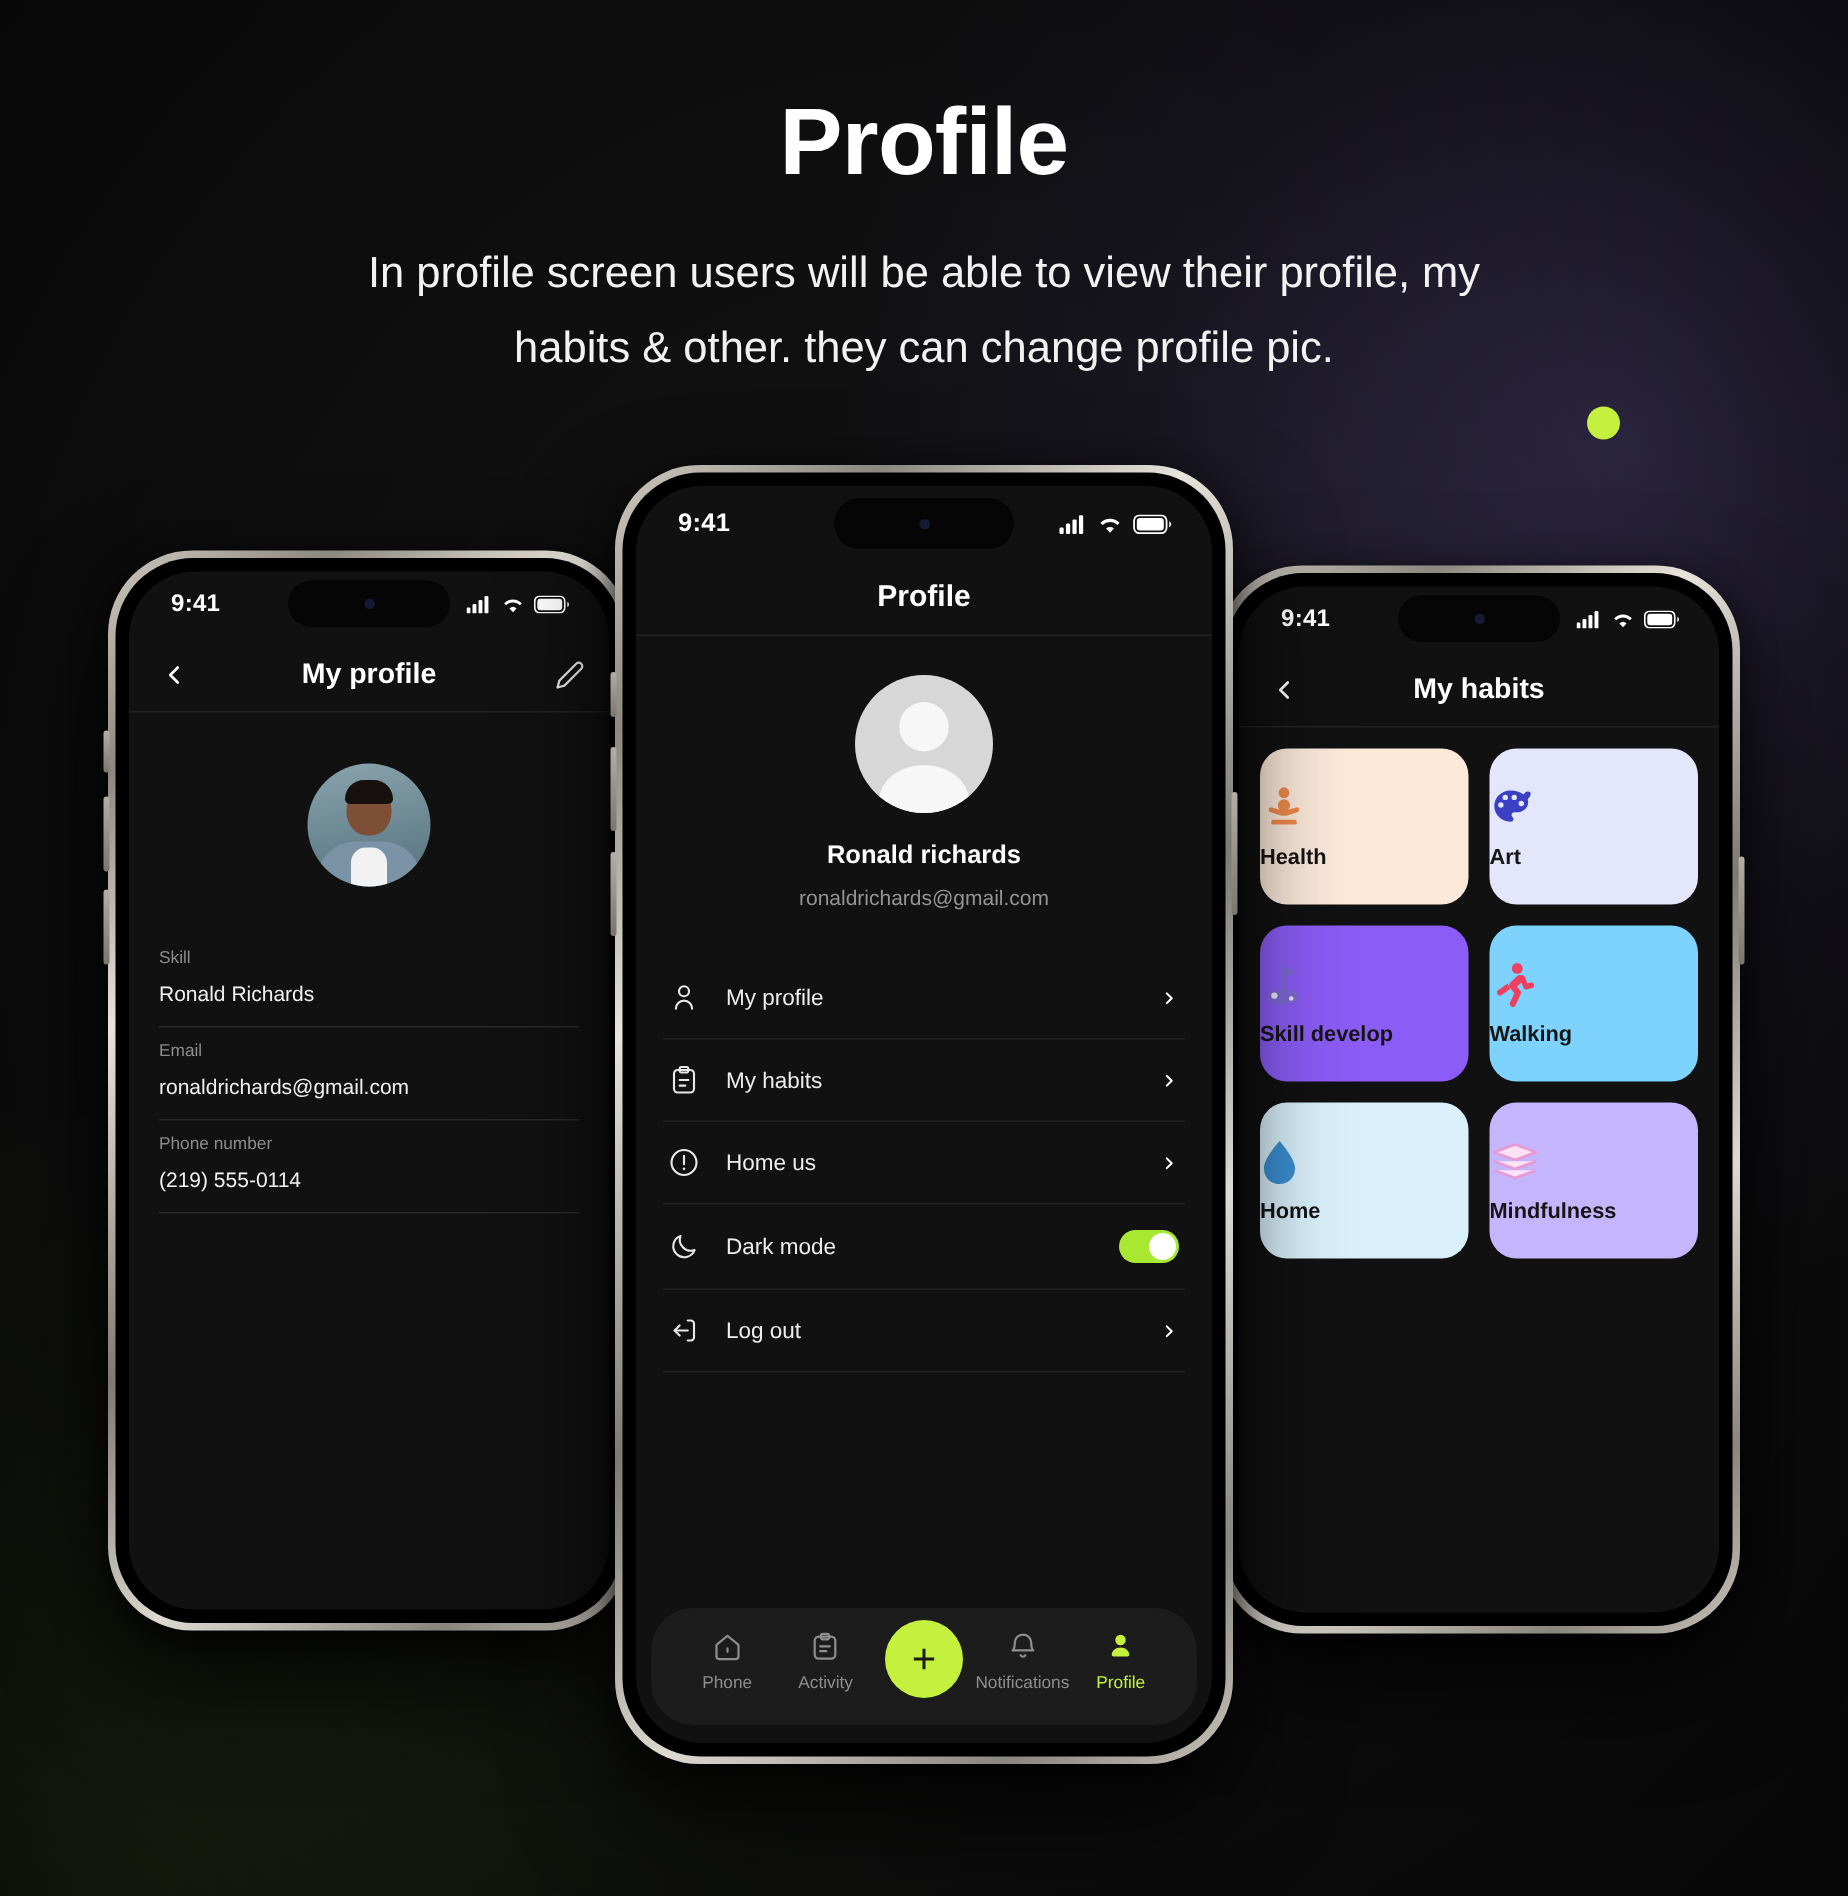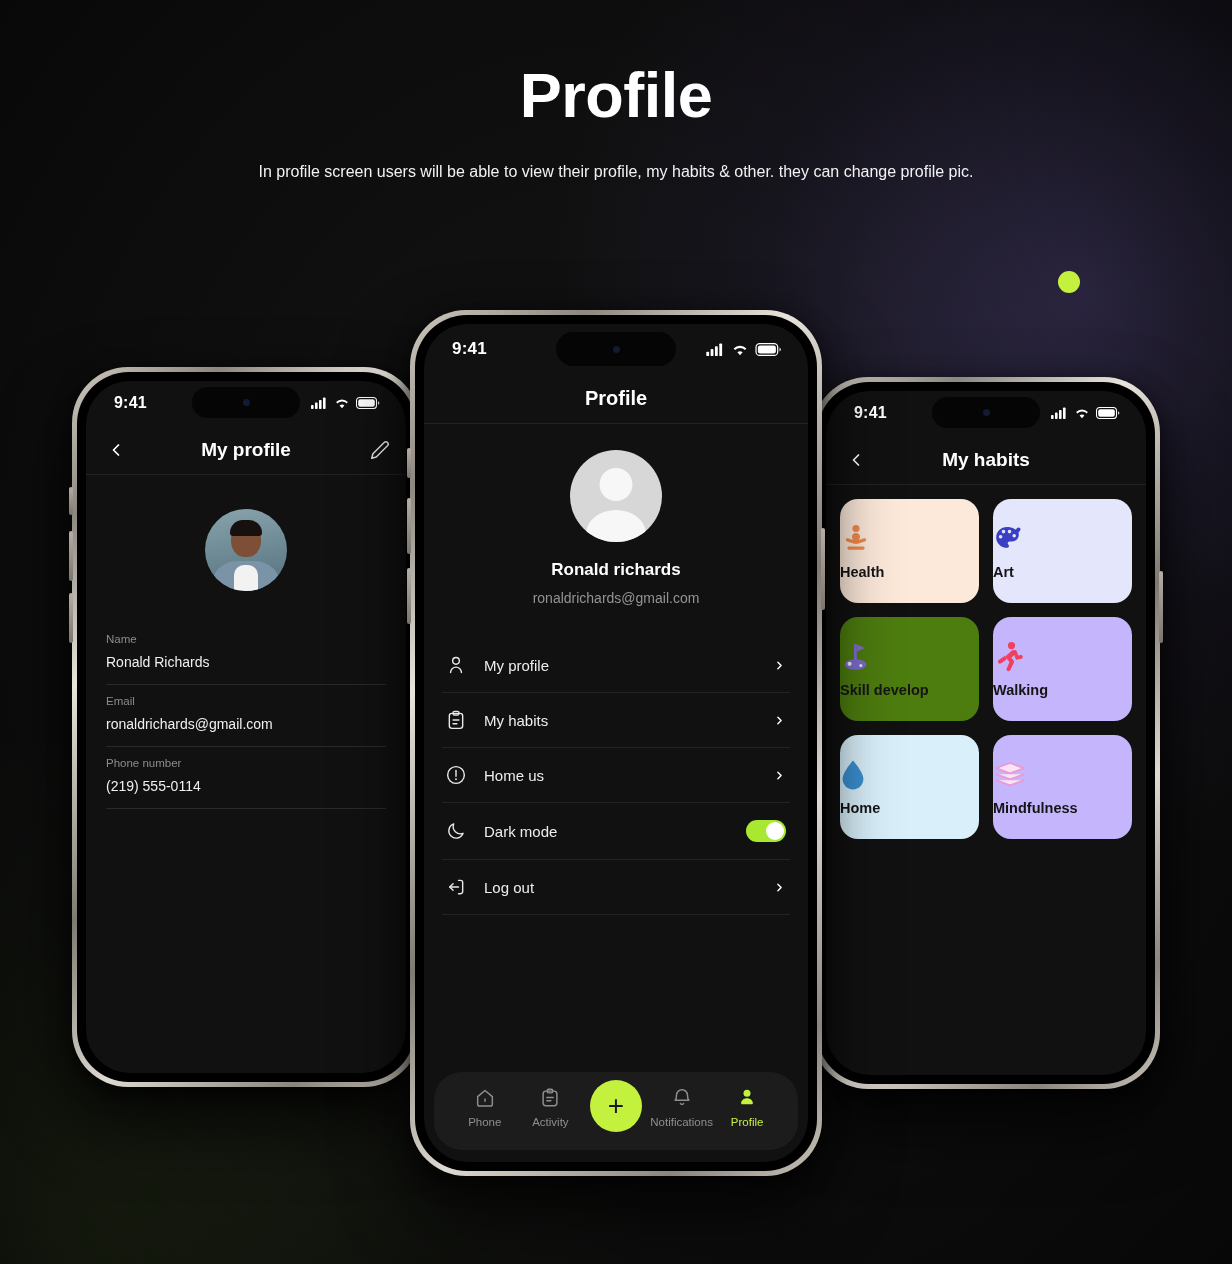--- a/index.html
+++ b/index.html
@@ -23,21 +23,21 @@
   }
   .bg-vig {
     position:absolute; inset:0;
     background:radial-gradient(ellipse at 50% 46%, rgba(0,0,0,0) 38%, rgba(0,0,0,.55) 100%);
   }
 
   
   .page-head { position:absolute; left:0; right:0; top:62px; text-align:center; z-index:5; }
   .page-title { font-size:63px; font-weight:700; color:#fff; letter-spacing:-.5px; line-height:1.05; }
   .page-sub {
-    margin:30px auto 0; width:790px; font-size:16px; color:#f2f2f2;
+    margin:30px auto 0; width:790px; font-size:29px; color:#f2f2f2;
     line-height:1.72; font-weight:400;
   }
 
   .accent-dot {
     position:absolute; left:1058px; top:271px; width:22px; height:22px;
     border-radius:50%; background:#c3f13d; z-index:6;
   }
 
   
   .phone {
@@ -238,21 +238,21 @@
 
       <div class="avatar-photo">
         <div class="ap-body"></div>
           <div class="ap-shirt"></div>
         <div class="ap-head"></div>
           <div class="ap-hair"></div>
       </div>
 
       <div class="field-list">
         <div class="field">
-          <div class="field-label">Name</div>
+          <div class="field-label">Skill</div>
           <div class="field-value">Ronald Richards</div>
         </div>
         <div class="field">
           <div class="field-label">Email</div>
           <div class="field-value">ronaldrichards@gmail.com</div>
         </div>
         <div class="field">
           <div class="field-label">Phone number</div>
           <div class="field-value">(219) 555-0114</div>
         </div>
@@ -317,34 +317,34 @@
         <div class="habit-card" style="background:#e4e6fb">
           <div class="habit-icon">
             <svg width="32" height="30" viewBox="0 0 32 30" fill="#3a3fc4">
               <path d="M14 3C8 3 3.2 7.6 3.2 13.4c0 5.8 4.8 10.4 10.8 10.4 1.3 0 2-.8 2-1.8 0-.6-.3-1-.7-1.4-.4-.4-.6-.8-.6-1.3 0-1 .8-1.8 1.9-1.8h2.2c3.9 0 7-3 7-6.8C25.8 6.8 20.5 3 14 3zM7.6 14.5a1.8 1.8 0 1 1 0-3.6 1.8 1.8 0 0 1 0 3.6zm2.9-5.1a1.8 1.8 0 1 1 0-3.6 1.8 1.8 0 0 1 0 3.6zm6 0a1.8 1.8 0 1 1 0-3.6 1.8 1.8 0 0 1 0 3.6zm4.7 4.1a1.8 1.8 0 1 1 0-3.6 1.8 1.8 0 0 1 0 3.6z"></path>
               <path d="M27.3 4.3a2.5 2.5 0 0 0-3.6.2l-3.3 4 3.1 2.6 3.3-4c.9-1 .6-2.2.5-2.8z"></path>
             </svg>
           </div>
           <div class="habit-label">Art</div>
         </div>
 
-        <div class="habit-card" style="background:#4d7c0f">
+        <div class="habit-card" style="background:#8b5cf6">
           <div class="habit-icon">
             <svg width="32" height="30" viewBox="0 0 32 30" fill="#7d6ad4">
               <path d="M14 2.2v15.2c0 .8.6 1.4 1.4 1.4s1.4-.6 1.4-1.4V2.2z"></path>
               <path d="M17 2.6 24.8 6 17 9.4z"></path>
               <ellipse cx="15.5" cy="22.5" rx="11" ry="5.2" opacity=".95"></ellipse>
               <circle cx="9.6" cy="21.8" r="2.1" fill="#ebe7fc"></circle>
               <circle cx="20.8" cy="23.6" r="1.5" fill="#ebe7fc"></circle>
             </svg>
           </div>
           <div class="habit-label">Skill develop</div>
         </div>
 
-        <div class="habit-card" style="background:#c4b5fd">
+        <div class="habit-card" style="background:#7dd3fc">
           <div class="habit-icon">
             <svg width="30" height="32" viewBox="0 0 30 32" fill="#ef4060">
               <circle cx="18.5" cy="4.6" r="3.6"></circle>
               <path d="M21.8 9.2c-1.2-.5-2.6-.2-3.5.7l-4.6 4.3c-.9.9-1 2.3-.2 3.3l3.1 3.6-2.9 6.3c-.5 1 0 2.2 1 2.7 1 .5 2.2 0 2.7-1l3.4-7.4c.4-.8.2-1.8-.4-2.5l-2.1-2.4 3-2.8 1.2 3.4c.3.9 1.2 1.4 2.1 1.2l3.8-.9c1-.2 1.7-1.3 1.4-2.3-.2-1-1.3-1.7-2.3-1.4l-2.3.5-1.4-3.9c-.3-.8-.9-1.3-1.6-1.6z"></path>
               <path d="M12.2 14.6 5.8 19c-.9.6-1.1 1.9-.5 2.8.6.9 1.9 1.1 2.8.5l5.5-3.8z"></path>
             </svg>
           </div>
           <div class="habit-label">Walking</div>
         </div>
 

